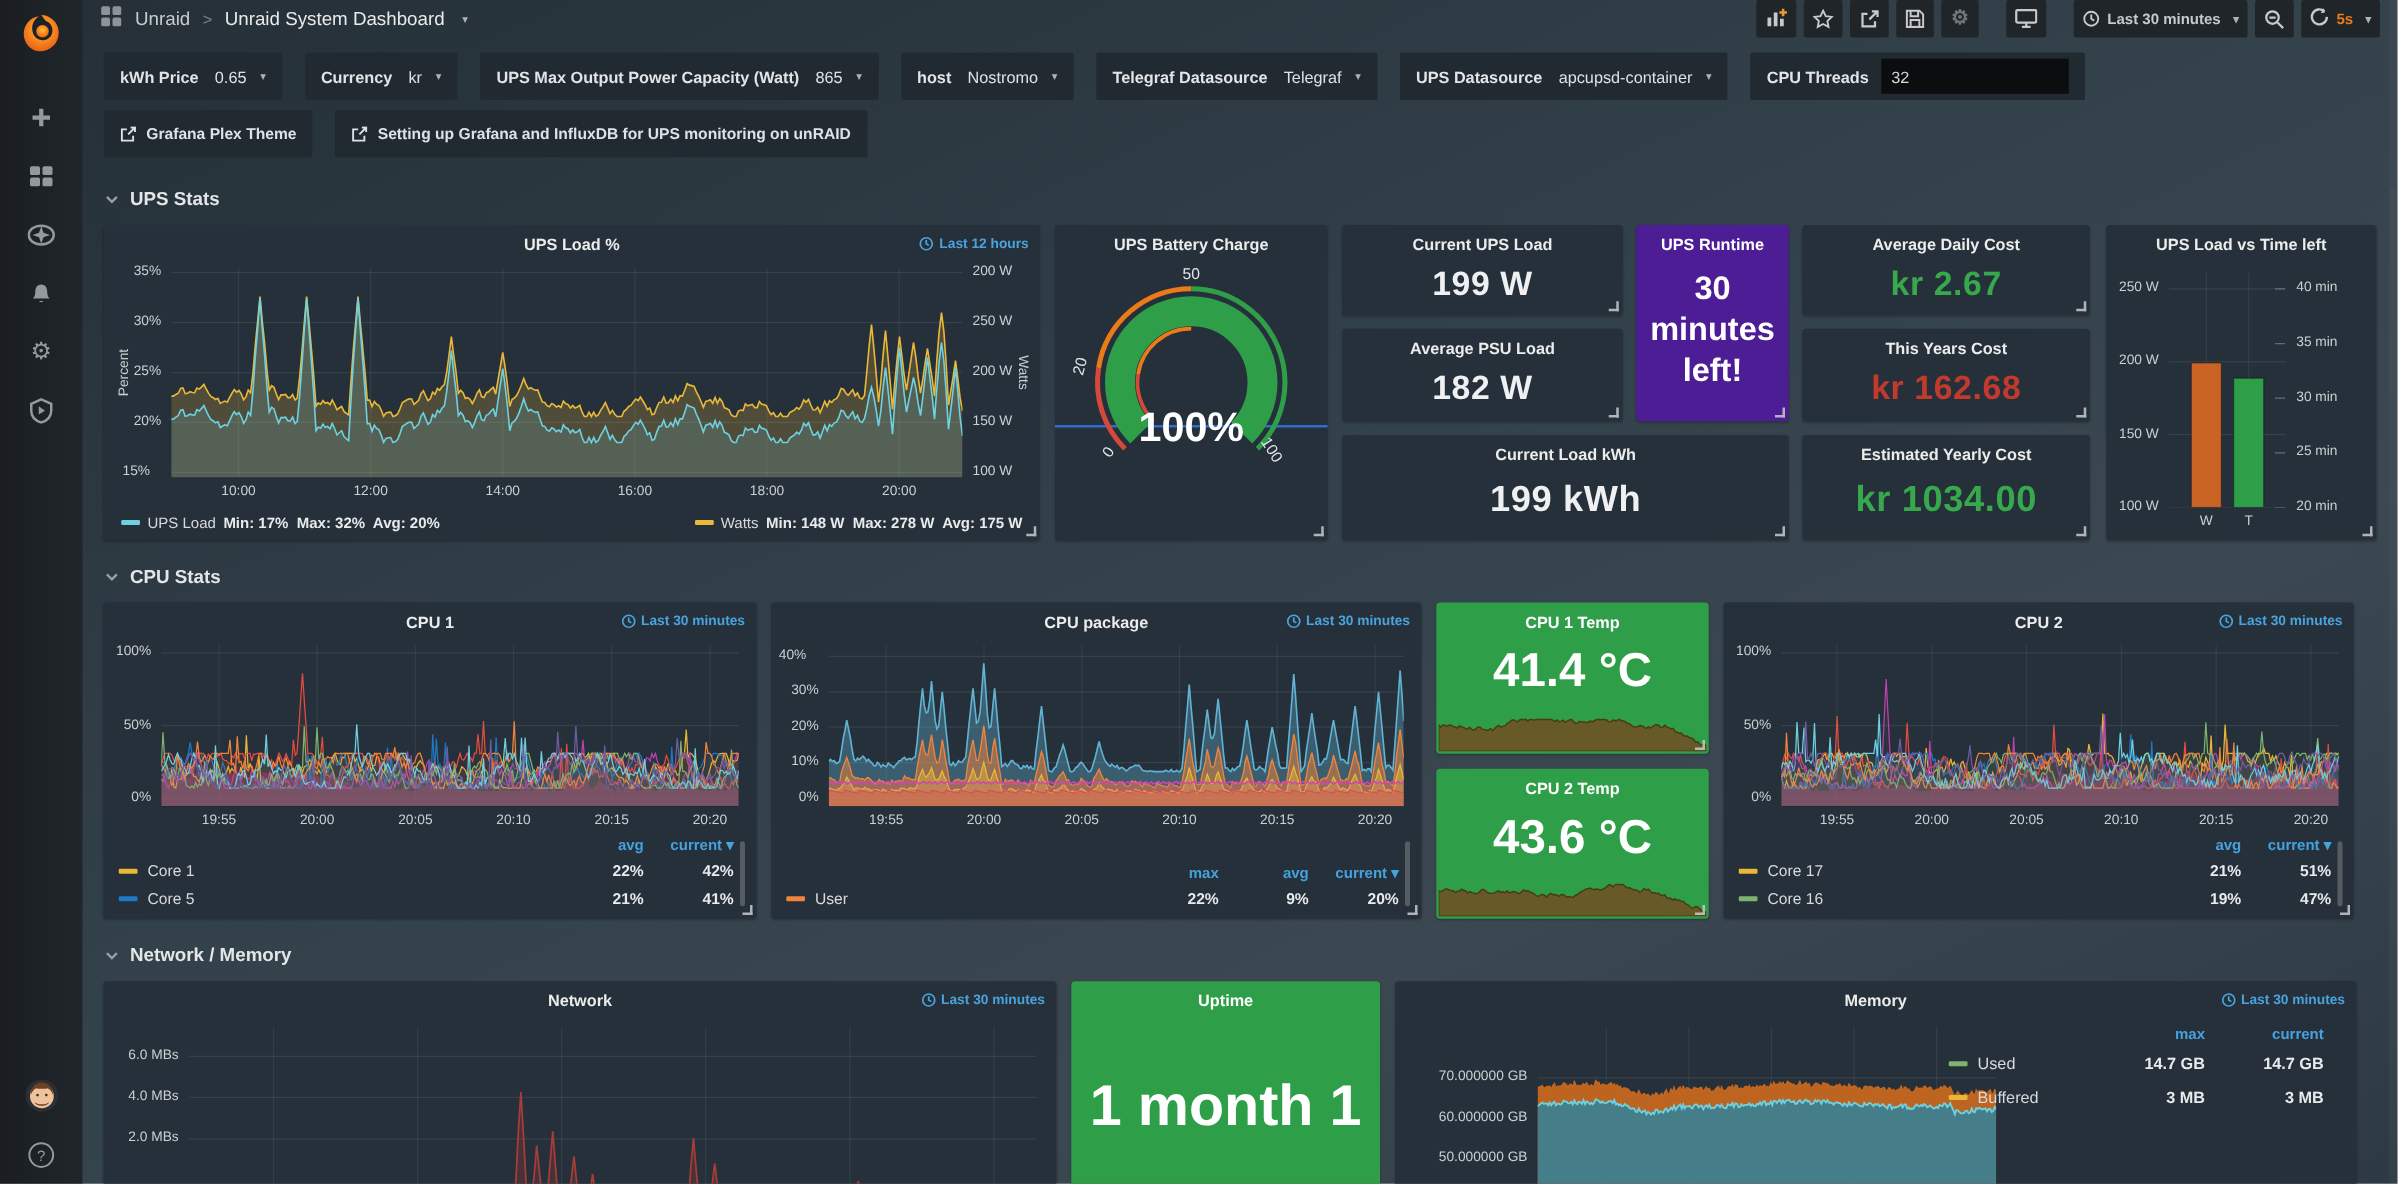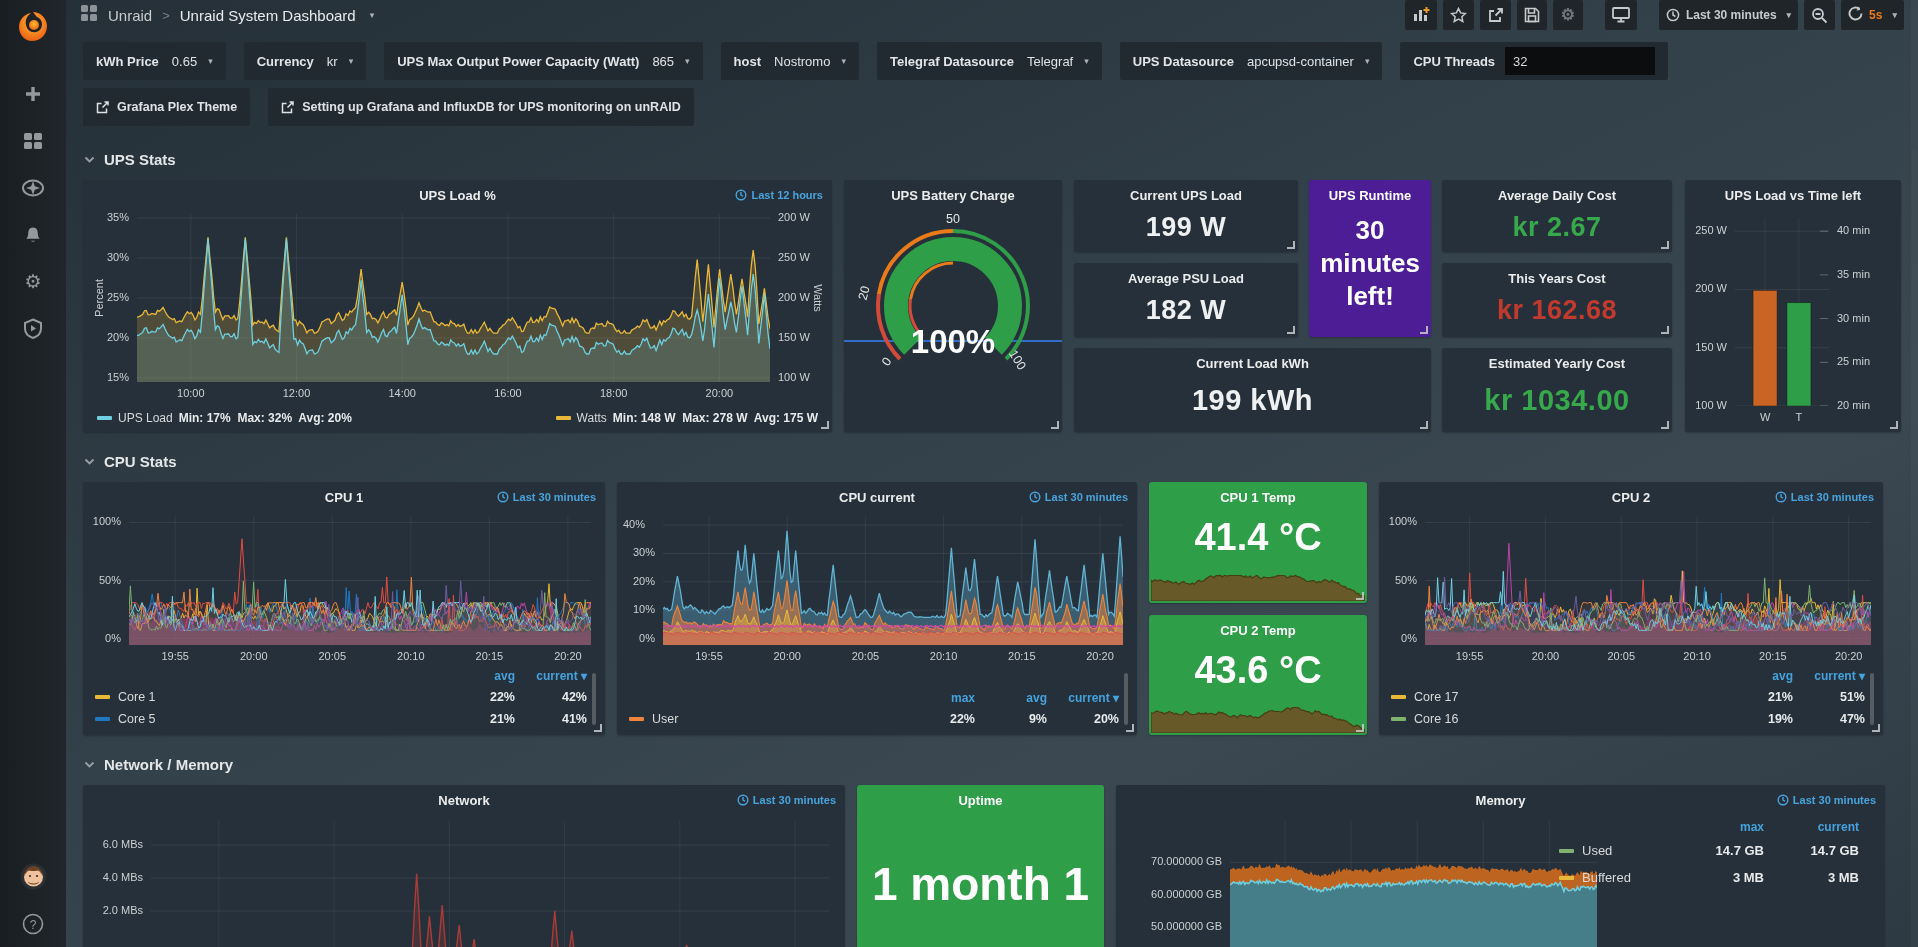--- a/index.html
+++ b/index.html
@@ -335,21 +335,21 @@
                 <circle cx="7" cy="7" r="5.6" fill="none" stroke="currentColor" stroke-width="1.6"></circle>
                 <path d="M7 3.6V7l2.4 1.5" fill="none" stroke="currentColor" stroke-width="1.6"></path>
               </svg>
             <span>Last 12 hours</span>
           </div>
           <div class="zone" id="z-ups" style="left:6px;right:6px;top:28px;bottom:30px">
               <span style="position: absolute; left: 0px; width: 40px; text-align: right; top: 3.032px; font-size: 11px; color: rgb(204, 208, 210); white-space: nowrap;">35%</span>
               <span style="position: absolute; left: 0px; width: 40px; text-align: right; top: 43.016px; font-size: 11px; color: rgb(204, 208, 210); white-space: nowrap;">30%</span>
               <span style="position: absolute; left: 0px; width: 40px; text-align: right; top: 83px; font-size: 11px; color: rgb(204, 208, 210); white-space: nowrap;">25%</span>
               <span style="position: absolute; left: 0px; width: 40px; text-align: right; top: 122.984px; font-size: 11px; color: rgb(204, 208, 210); white-space: nowrap;">20%</span>
-              <span style="position: absolute; left: 0px; width: 40px; text-align: right; top: 162.968px; font-size: 11px; color: rgb(204, 208, 210); white-space: nowrap;">15%</span>
+              <span style="position: absolute; left: 0px; width: 40px; text-align: center; top: 162.968px; font-size: 11px; color: rgb(204, 208, 210); white-space: nowrap;">15%</span>
               <span style="position: absolute; left: 689px; top: 3.032px; font-size: 11px; color: rgb(204, 208, 210); white-space: nowrap;">200 W</span>
               <span style="position: absolute; left: 689px; top: 43.016px; font-size: 11px; color: rgb(204, 208, 210); white-space: nowrap;">250 W</span>
               <span style="position: absolute; left: 689px; top: 83px; font-size: 11px; color: rgb(204, 208, 210); white-space: nowrap;">200 W</span>
               <span style="position: absolute; left: 689px; top: 122.984px; font-size: 11px; color: rgb(204, 208, 210); white-space: nowrap;">150 W</span>
               <span style="position: absolute; left: 689px; top: 162.968px; font-size: 11px; color: rgb(204, 208, 210); white-space: nowrap;">100 W</span>
               <span style="position: absolute; left: 101.805px; transform: translateX(-50%); top: 179px; font-size: 11px; color: rgb(204, 208, 210); white-space: nowrap;">10:00</span>
               <span style="position: absolute; left: 207.516px; transform: translateX(-50%); top: 179px; font-size: 11px; color: rgb(204, 208, 210); white-space: nowrap;">12:00</span>
               <span style="position: absolute; left: 313.227px; transform: translateX(-50%); top: 179px; font-size: 11px; color: rgb(204, 208, 210); white-space: nowrap;">14:00</span>
               <span style="position: absolute; left: 418.938px; transform: translateX(-50%); top: 179px; font-size: 11px; color: rgb(204, 208, 210); white-space: nowrap;">16:00</span>
               <span style="position: absolute; left: 524.649px; transform: translateX(-50%); top: 179px; font-size: 11px; color: rgb(204, 208, 210); white-space: nowrap;">18:00</span>
@@ -548,21 +548,21 @@
                   <span>Core 5</span>
                 </span>
                 <span class="lg-val" style="width: 72px;">21%</span>
                 <span class="lg-val" style="width: 72px;">41%</span>
               </div>
             </div>
           <div class="lg-scroll"></div>
         </div>
 
         <div class="panel p-pkg">
-          <div class="ptitle">CPU current</div>
+          <div class="ptitle">CPU package</div>
           <div class="ptime">
             <svg width="12" height="12" viewBox="0 0 14 14">
                 <circle cx="7" cy="7" r="5.6" fill="none" stroke="currentColor" stroke-width="1.6"></circle>
                 <path d="M7 3.6V7l2.4 1.5" fill="none" stroke="currentColor" stroke-width="1.6"></path>
               </svg>
             <span>Last 30 minutes</span>
           </div>
           <div class="zone" id="z-pkg" style="left:6px;right:6px;top:28px;bottom:72px">
               <span style="position: absolute; left: 0px; width: 32px; text-align: left; top: 8.03px; font-size: 11px; color: rgb(204, 208, 210); white-space: nowrap;">40%</span>
               <span style="position: absolute; left: 0px; width: 32px; text-align: right; top: 36.41px; font-size: 11px; color: rgb(204, 208, 210); white-space: nowrap;">30%</span>

